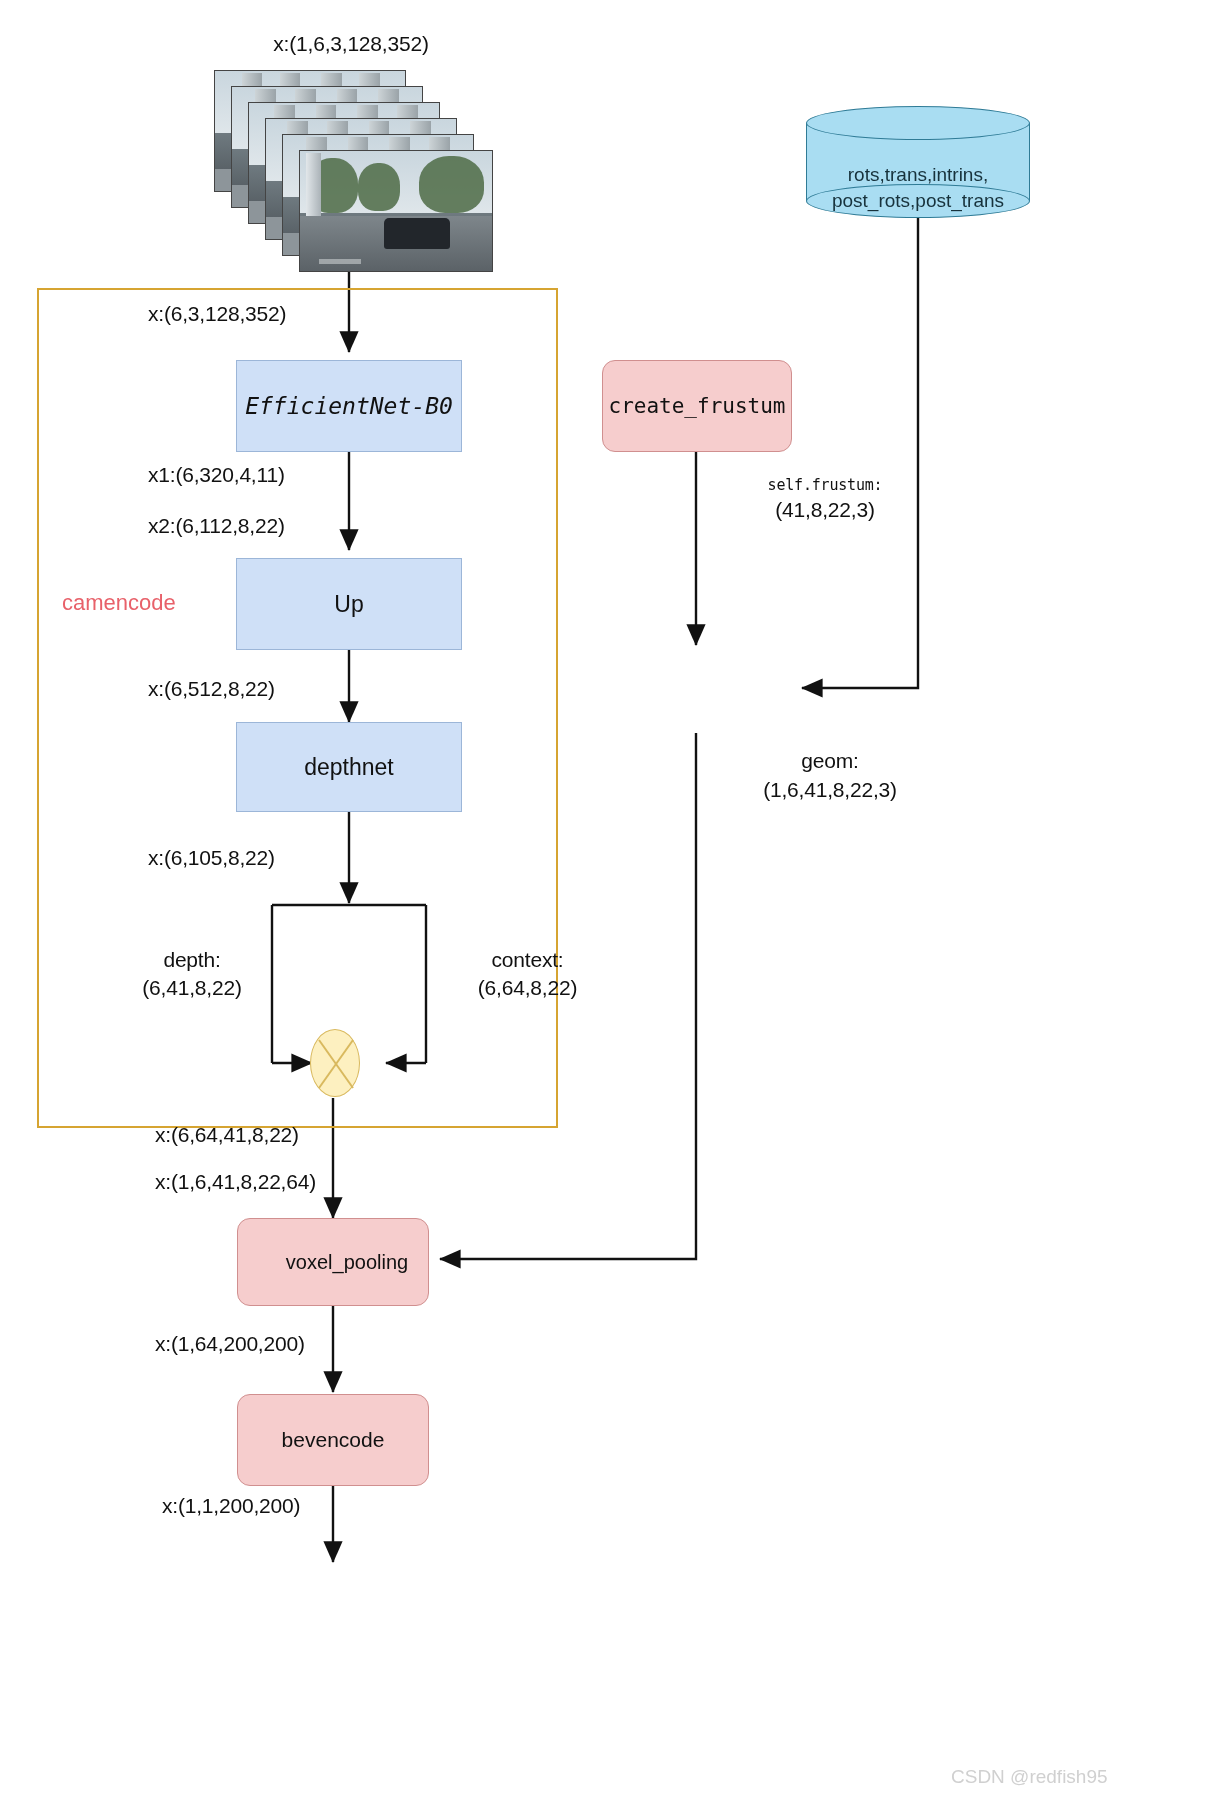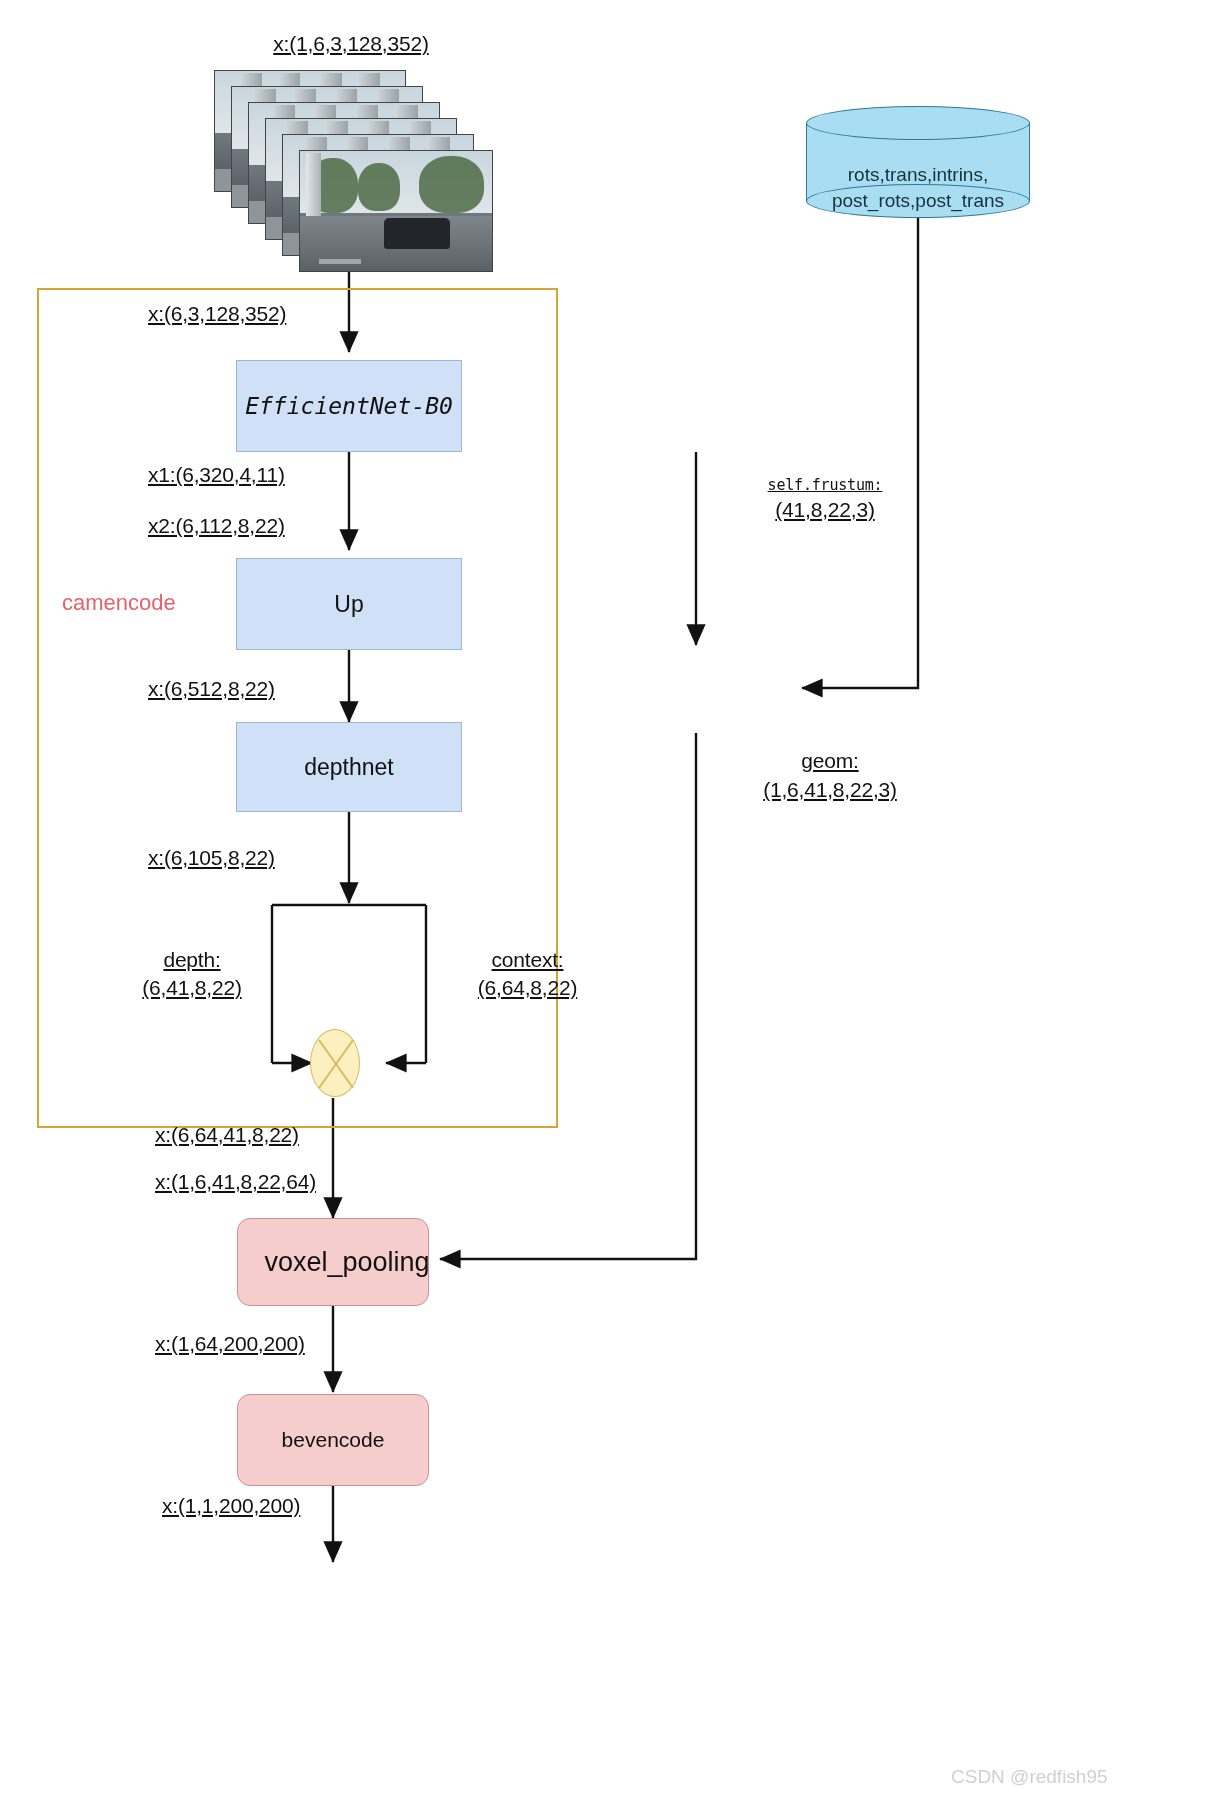--- a/index.html
+++ b/index.html
@@ -20,21 +20,20 @@
 
   
   .lbl {
     position: absolute;
     color: #111111;
     font-family: "Liberation Sans", sans-serif;
     font-size: 21px;
     line-height: 1.32;
     white-space: pre;
     letter-spacing: -0.2px;
-    text-decoration: underline;
   }
   .lbl.center { text-align: center; }
   .mono {
     font-family: "DejaVu Sans Mono", "Liberation Mono", monospace;
   }
 
   
   .box {
     position: absolute;
     box-sizing: border-box;
@@ -308,31 +307,34 @@
       <line x1="8" y1="10" x2="42" y2="58" stroke="#d9b95e" stroke-width="2"></line>
       <line x1="42" y1="10" x2="8" y2="58" stroke="#d9b95e" stroke-width="2"></line>
     </svg>
   </div>
 
   <div class="lbl" style="left:155px; top:1094px;margin-top:27px;">x:(6,64,41,8,22)</div>
 
   <div class="lbl" style="left:155px; top:1168px;">x:(1,6,41,8,22,64)</div>
 
   <div class="box box-pink" style="left:237px; top:1218px; width:192px; height:88px;">
-    <span class="box-label" style="font-size:27px;margin-left:28px;">voxel_pooling</span>
+    <span class="box-label" style="font-size:20px;margin-left:28px;">voxel_pooling</span>
   </div>
 
   <div class="lbl" style="left:155px; top:1330px;">x:(1,64,200,200)</div>
 
   <div class="box box-pink" style="left:237px; top:1394px; width:192px; height:92px;">
     <span class="box-label" style="font-size:21px;">bevencode</span>
   </div>
 
   <div class="lbl" style="left:162px; top:1492px;">x:(1,1,200,200)</div>
 
+  <div class="box box-pink" style="left:602px; top:360px; width:190px; height:92px;">
+    <span class="box-label mono" style="font-size:21px;">create_frustum</span>
+  </div>
 
   <div class="lbl mono center" style="left:700px; top:476px; width:250px; font-size:15px;">self.frustum:</div>
   <div class="lbl center" style="left:700px; top:496px; width:250px;">(41,8,22,3)</div>
 
 
   <div class="lbl center" style="left:710px; top:747px; width:240px;">geom:</div>
   <div class="lbl center" style="left:710px; top:776px; width:240px;">(1,6,41,8,22,3)</div>
 
   <div class="cylinder" style="left:806px; top:106px; width:224px; height:112px;">
     <div class="cyl-body" style="top:17px; height:78px;"></div>

